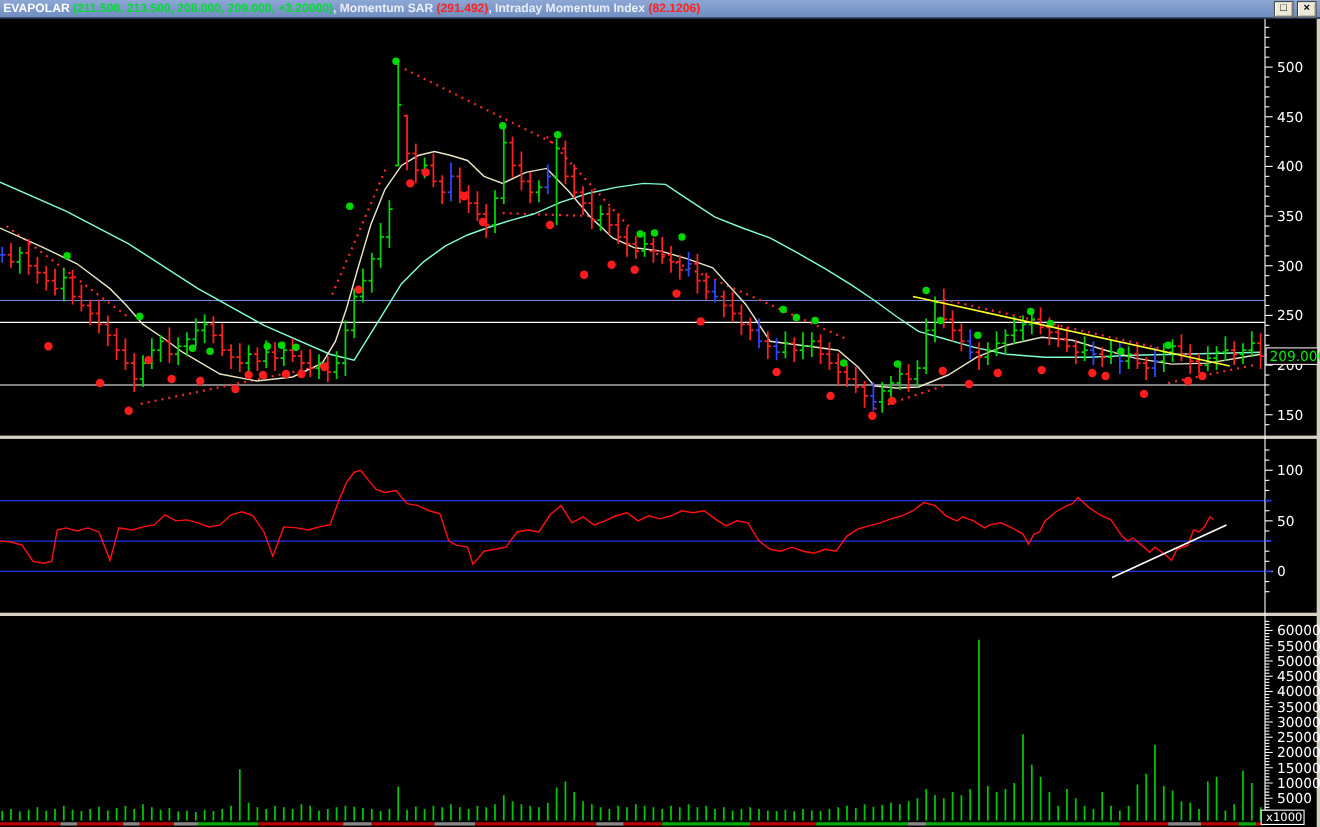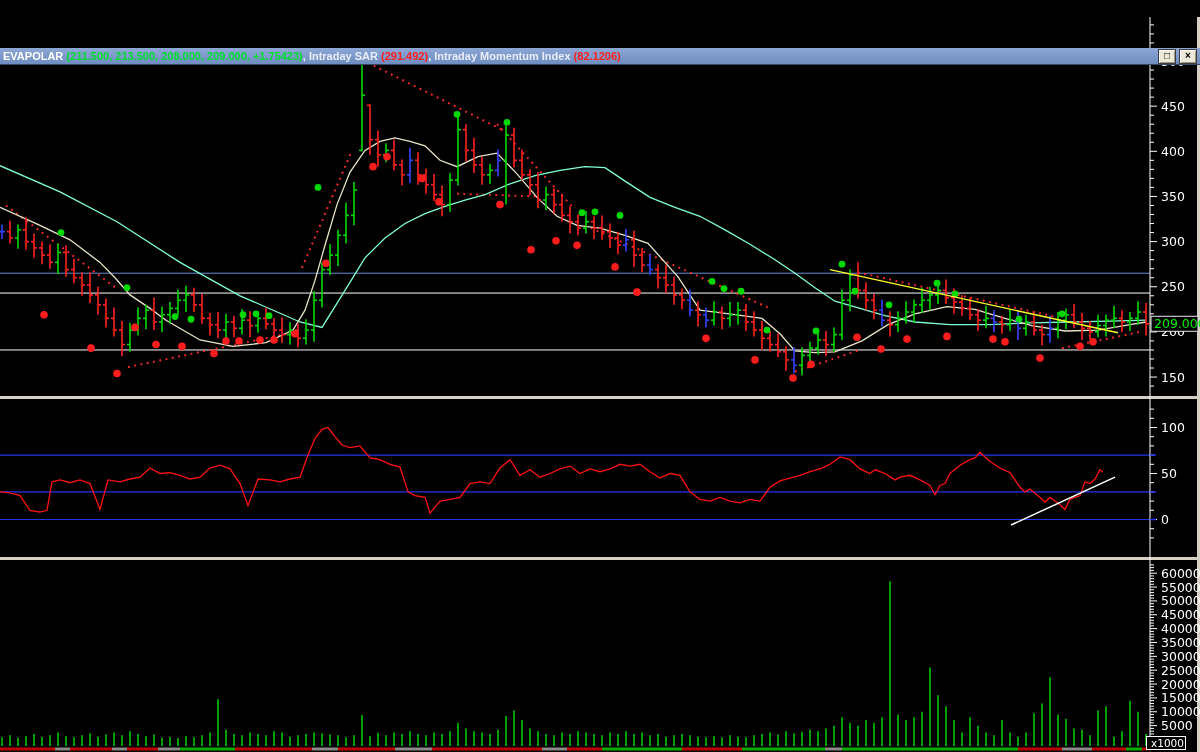--- a/index.html
+++ b/index.html
@@ -2,40 +2,40 @@
 <html><head>
 <meta charset="utf-8">
 <style>
   html,body{margin:0;padding:0;background:#000;}
   #win{position:relative;width:1200px;height:752px;background:#000;overflow:hidden;
        font-family:"Liberation Sans",sans-serif;}
   #chartsvg{position:absolute;left:0;top:0;}
   .titlebar{position:absolute;left:0;top:0;width:1200px;height:17px;z-index:5;
     background:linear-gradient(#8da7d5,#6f8dc0);border-bottom:1px solid #3a4668;
     display:flex;align-items:center;padding-left:3px;box-sizing:border-box;
-    font-size:11px;font-weight:bold;white-space:pre;overflow:hidden;margin-top:48px;}
+    font-size:11px;font-weight:bold;white-space:pre;overflow:hidden;}
   .t-sym{color:#ffffff;}
   .t-ohlc{color:#00dd30;}
   .t-sep{color:#e9eef8;}
   .t-lbl{color:#e9eef8;}
   .t-red{color:#ff2020;}
   .winbtns{margin-left:auto;display:flex;gap:3px;padding-right:3px;}
   .wbtn{width:16px;height:13px;background:#ece9d8;border:1px solid #3c3c3c;
     box-shadow:inset 1px 1px 0 #ffffff, inset -1px -1px 0 #9a9786;
     color:#000;font-size:10px;font-weight:bold;line-height:12px;text-align:center;cursor:default;}
 </style>
 </head>
 <body>
 
 <div id="win">
   <div class="titlebar">
     <span class="t-sym">EVAPOLAR </span>
-    <span class="t-ohlc">(211.500, 213.500, 208.000, 209.000, +1.75423)</span>
+    <span class="t-ohlc">(211.500, 213.500, 208.000, 209.000, +3.20000)</span>
     <span class="t-sep">, </span>
-    <span class="t-lbl">Intraday SAR </span>
+    <span class="t-lbl">Momentum SAR </span>
     <span class="t-red">(291.492)</span>
     <span class="t-sep">, </span>
     <span class="t-lbl">Intraday Momentum Index </span>
     <span class="t-red">(82.1206)</span>
     <div class="winbtns">
       <div class="wbtn">□</div>
       <div class="wbtn">×</div>
     </div>
   </div>
   <svg id="chartsvg" width="1200" height="752">

